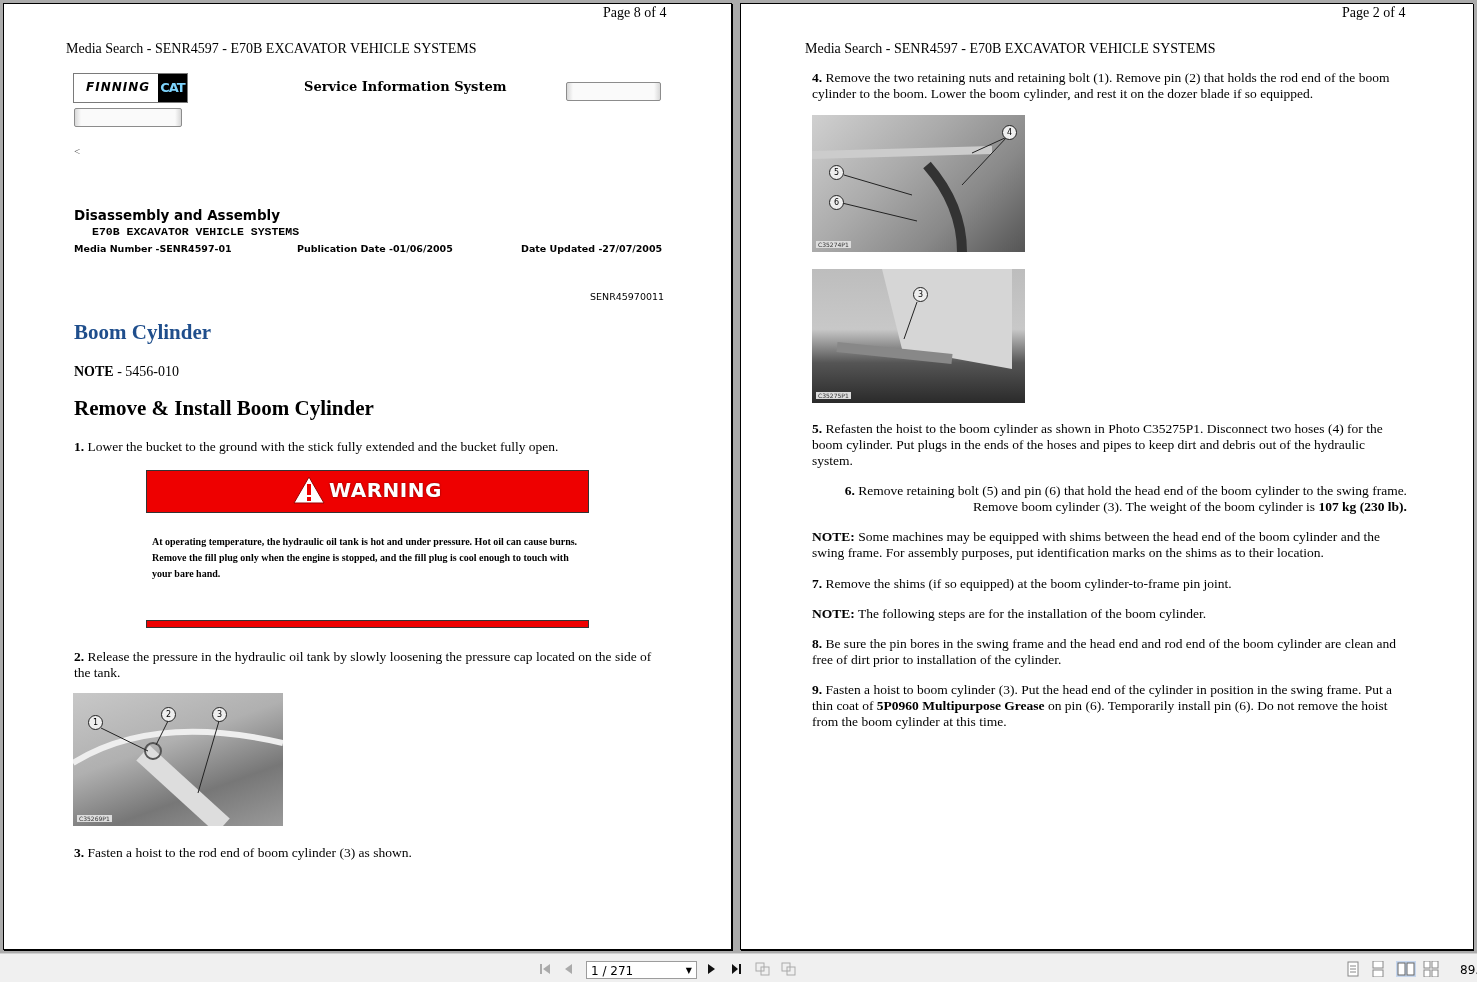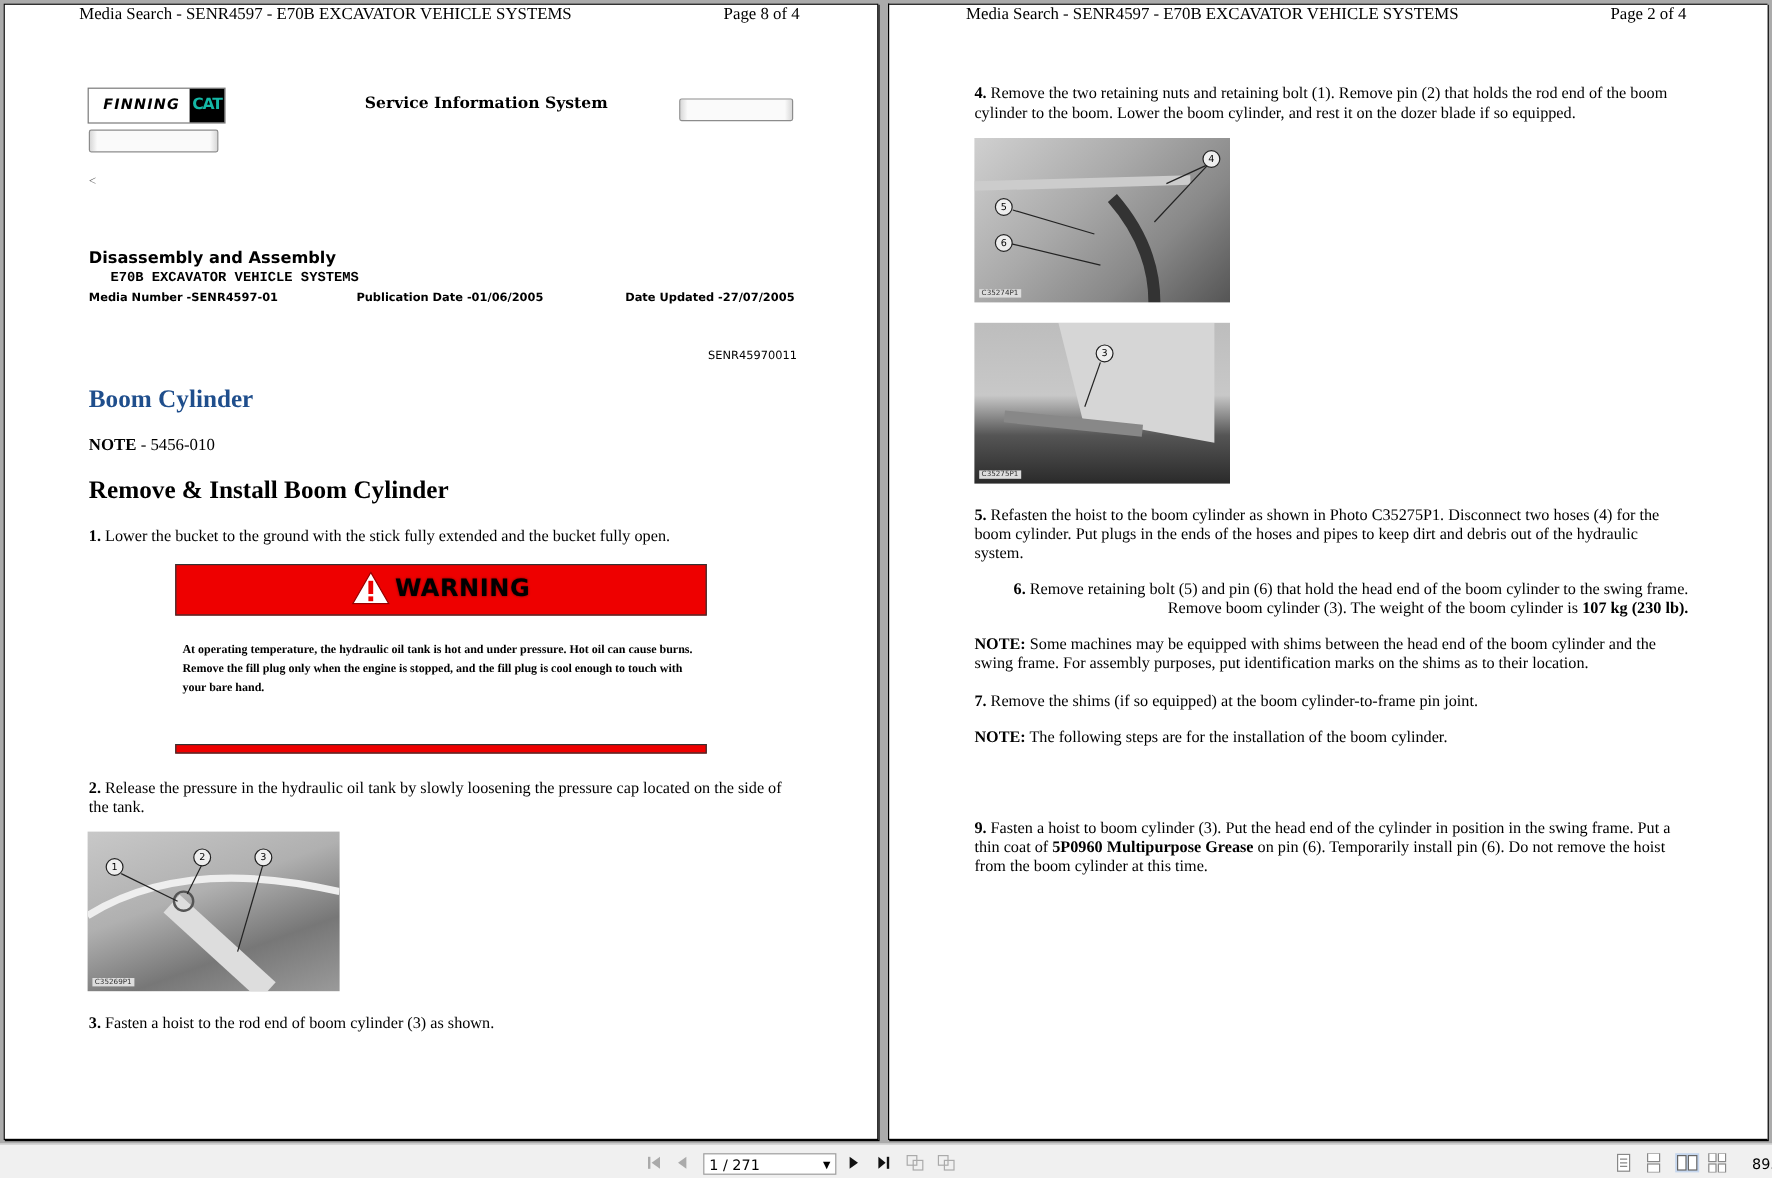--- a/index.html
+++ b/index.html
@@ -1,48 +1,48 @@
 <!DOCTYPE html>
 <html><head>
 <meta charset="utf-8">
 <style>
   html, body { margin:0; padding:0; }
   body { width:1477px; height:982px; background:#ababab; position:relative; overflow:hidden; font-family:"Liberation Serif", serif; color:#000; }
   .page { position:absolute; top:3px; background:#fff; border:1px solid #000; box-shadow:1px 1px 0 #000; }
   #page1 { left:3px; width:727px; height:945px; }
   #page2 { left:740px; width:732px; height:945px; border-right:none; }
   .hdr { position:absolute; top:1px; font-size:14px; }
-  .hdr-title { left:62px; }
+  .hdr-title { left:62px;margin-top:36px; }
   .hdr-page { left:599px; }
   #page2 .hdr-title { left:64px; }
   #page2 .hdr-page { left:601px; }
 
   .logo { position:absolute; left:69px; top:69px; width:113px; height:28px; border:1px solid #7a7a7a; background:#fff; }
   .logo .finning { position:absolute; left:12px; top:6px; font-family:"DejaVu Sans", sans-serif; font-weight:bold; font-style:italic; font-size:12px; letter-spacing:1px; }
-  .logo .cat { position:absolute; right:0; top:0; width:29px; height:28px; background:#000; color:#14b8a6; font-family:"DejaVu Sans", sans-serif; font-weight:bold; font-size:13px; text-align:center; line-height:28px; letter-spacing:-1px; }
+  .logo .cat { position:absolute; right:0; top:0; width:29px; height:28px; background:#000; color:#7dd3fc; font-family:"DejaVu Sans", sans-serif; font-weight:bold; font-size:13px; text-align:center; line-height:28px; letter-spacing:-1px; }
   .sis { position:absolute; left:300px; top:75px; font-family:"DejaVu Serif", serif; font-weight:bold; font-size:13px; }
   .fakebtn { position:absolute; height:17px; border:1px solid #8c8c8c; border-radius:2px; background:linear-gradient(to right,#d8d8d8 0,#fafafa 6px,#fafafa calc(100% - 6px),#d8d8d8 100%); }
   .btn-top { left:562px; top:78px; width:93px; }
   .btn-under { left:70px; top:104px; width:106px; }
   .back { position:absolute; left:70px; top:141px; font-size:11px; color:#555; }
 
   .meta1 { position:absolute; left:70px; top:203px; font-family:"DejaVu Sans", sans-serif; font-weight:bold; font-size:13.5px; }
   .meta2 { position:absolute; left:88px; top:221px; font-family:Liberation Mono, monospace; font-weight:bold; font-size:11.5px; }
   .meta3 { position:absolute; top:239px; font-family:"DejaVu Sans", sans-serif; font-weight:bold; font-size:9.5px; }
   .docid { position:absolute; left:586px; top:287px; font-family:"DejaVu Sans", sans-serif; font-size:9.5px; }
 
   .h-blue { position:absolute; left:70px; top:316px; font-size:21px; font-weight:bold; color:#1f4e8c; }
   .smcs { position:absolute; left:70px; top:360px; font-size:14px; }
   .h-black { position:absolute; left:70px; top:392px; font-size:21px; font-weight:bold; }
   .para { position:absolute; font-size:13.5px; line-height:16px; }
   .para b { font-weight:bold; }
 
   .warn-bar { position:absolute; left:142px; top:466px; width:441px; height:41px; background:#ee0000; border:1px solid #333; text-align:center; }
   .warn-bar .tri { display:inline-block; vertical-align:middle; margin-top:5px; }
-  .warn-bar .wtxt { display:inline-block; vertical-align:middle; margin-top:5px; color:#000000; font-family:"DejaVu Sans", sans-serif; font-weight:bold; font-size:20px; letter-spacing:0.5px; text-shadow:0 0 2px #600; }
+  .warn-bar .wtxt { display:inline-block; vertical-align:middle; margin-top:5px; color:#ffffff; font-family:"DejaVu Sans", sans-serif; font-weight:bold; font-size:20px; letter-spacing:0.5px; text-shadow:0 0 2px #600; }
   .warn-text { position:absolute; left:148px; top:530px; width:430px; text-align:left; font-weight:bold; font-size:10px; line-height:16px; }
   .warn-bottom { position:absolute; left:142px; top:616px; width:441px; height:6px; background:#ee0000; border:1px solid #333; }
 
   .photo { position:absolute; background:#9a9a9a; overflow:hidden; }
   .photo .cap { position:absolute; left:4px; bottom:4px; font-family:"DejaVu Sans", sans-serif; font-size:6px; color:#333; background:#ddd; padding:0 2px; }
   .callout { position:absolute; width:13px; height:13px; border-radius:50%; background:#eee; border:1px solid #222; font-family:"DejaVu Sans", sans-serif; font-size:8px; text-align:center; line-height:13px; }
 
   .toolbar { position:absolute; left:0; top:953px; width:1477px; height:29px; background:#f0f0f0; border-top:1px solid #d0d0d0; }
   .tb-icon { position:absolute; top:7px; width:16px; height:16px; }
   .pagebox { position:absolute; left:586px; top:7px; width:111px; height:18px; background:#fff; border:1px solid #9c9c9c; font-family:"DejaVu Sans", sans-serif; font-size:12px; line-height:18px; padding-left:4px; box-sizing:border-box; }
@@ -144,20 +144,21 @@
   <div class="para" style="left:71px; top:417px; width:595px;"><b>5.</b><span> Refasten the hoist to the boom cylinder as shown in Photo C35275P1. Disconnect two hoses (4) for the boom cylinder. Put plugs in the ends of the hoses and pipes to keep dirt and debris out of the hydraulic system.</span></div>
 
   <div class="para" style="left:71px; top:479px; width:595px;text-align:right;"><b>6.</b><span> Remove retaining bolt (5) and pin (6) that hold the head end of the boom cylinder to the swing frame. Remove boom cylinder (3). The weight of the boom cylinder is </span><b>107 kg (230 lb).</b></div>
 
   <div class="para" style="left:71px; top:525px; width:600px;"><b>NOTE:</b><span> Some machines may be equipped with shims between the head end of the boom cylinder and the swing frame. For assembly purposes, put identification marks on the shims as to their location.</span></div>
 
   <div class="para" style="left:71px; top:572px; width:600px;"><b>7.</b><span> Remove the shims (if so equipped) at the boom cylinder-to-frame pin joint.</span></div>
 
   <div class="para" style="left:71px; top:602px; width:600px;"><b>NOTE:</b><span> The following steps are for the installation of the boom cylinder.</span></div>
 
+  <div class="para" style="left:71px; top:632px; width:590px;"><b>8.</b><span> Be sure the pin bores in the swing frame and the head end and rod end of the boom cylinder are clean and free of dirt prior to installation of the cylinder.</span></div>
 
   <div class="para" style="left:71px; top:678px; width:600px;"><b>9.</b><span> Fasten a hoist to boom cylinder (3). Put the head end of the cylinder in position in the swing frame. Put a thin coat of </span><b>5P0960 Multipurpose Grease</b><span> on pin (6). Temporarily install pin (6). Do not remove the hoist from the boom cylinder at this time.</span></div>
 </div>
 
 <div class="toolbar">
   <svg class="tb-icon" style="left:537px" viewBox="0 0 16 16">
       <rect x="3" y="3" width="2" height="10" fill="#aaa"></rect>
       <polygon points="13,3 6,8 13,13" fill="#aaa"></polygon>
     </svg>
   <svg class="tb-icon" style="left:561px" viewBox="0 0 16 16">

